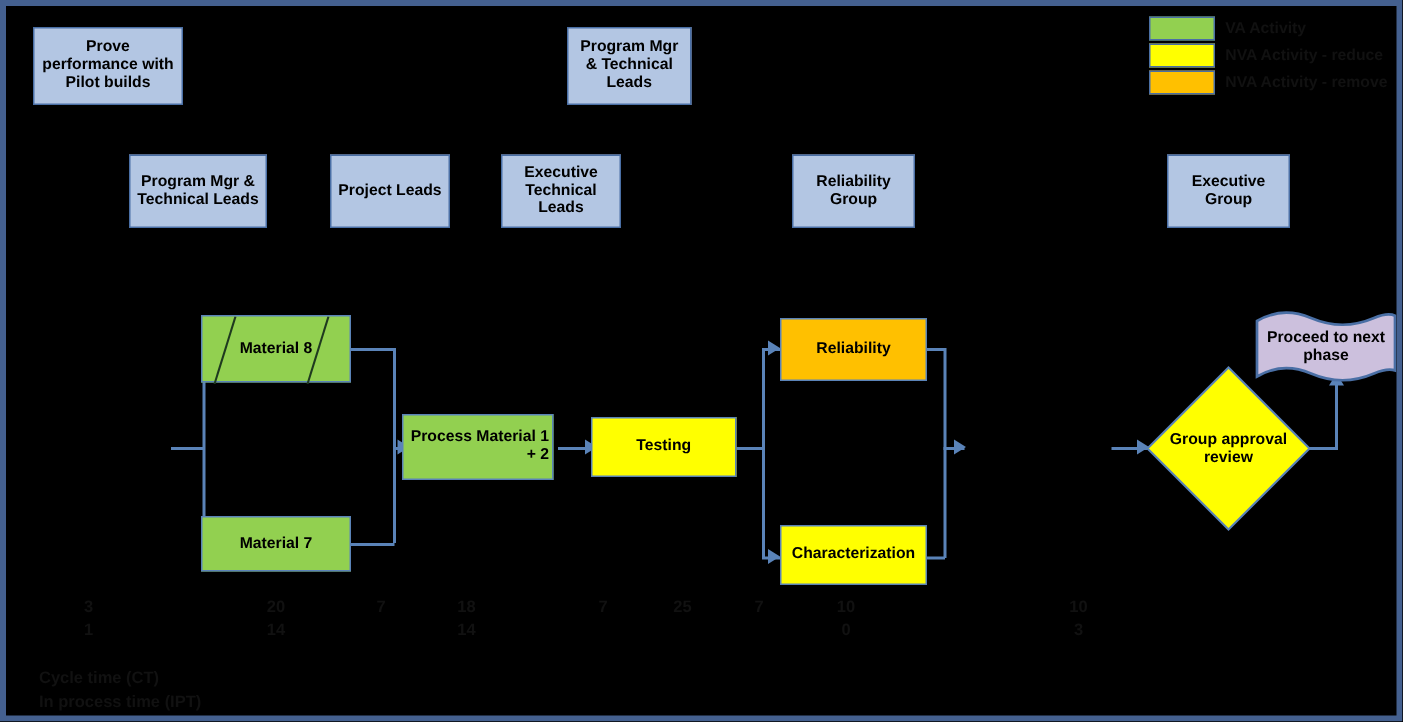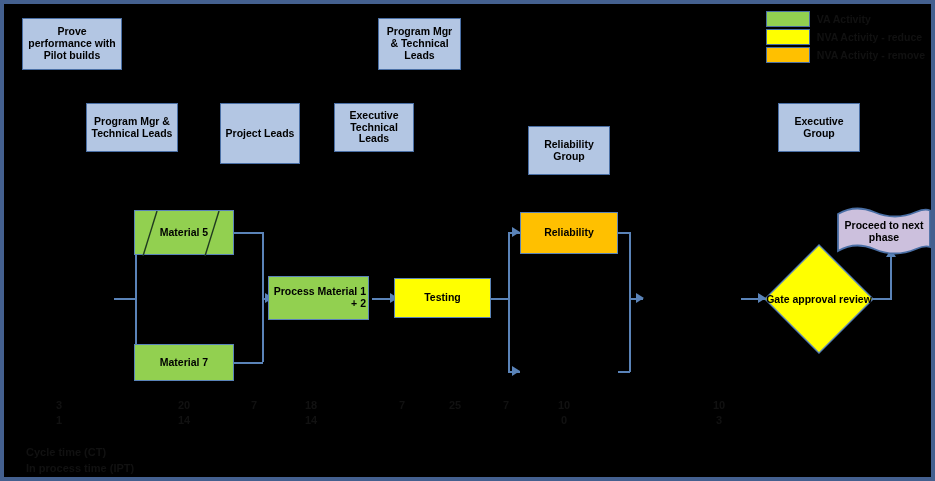--- a/index.html
+++ b/index.html
@@ -86,29 +86,29 @@
   </div>
 
   <div class="box actor" style="left:374px;top:14px;width:83px;height:52px;">
     <span>Program Mgr &amp; Technical Leads</span>
   </div>
 
   <div class="box actor" style="left:82px;top:99px;width:92px;height:49px;">
     <span>Program Mgr &amp; Technical Leads</span>
   </div>
 
-  <div class="box actor" style="left:216px;top:99px;width:80px;height:61px;">
+  <div class="box actor" style="left:216px;top:99px;width:80px;height:49px;">
     <span>Project Leads</span>
   </div>
 
   <div class="box actor" style="left:330px;top:99px;width:80px;height:49px;">
     <span>Executive Technical Leads</span>
   </div>
 
-  <div class="box actor" style="left:524px;top:99px;width:82px;height:49px;margin-top:23px;">
+  <div class="box actor" style="left:524px;top:99px;width:82px;height:49px;">
     <span>Reliability Group</span>
   </div>
 
   <div class="box actor" style="left:774px;top:99px;width:82px;height:49px;">
     <span>Executive Group</span>
   </div>
 
   <div class="conn h" style="left:110px;top:294px;width:22px;"></div>
   <div class="conn v" style="left:131px;top:228px;height:130px;"></div>
   <div class="conn h" style="left:131px;top:228px;width:7px;"></div>
@@ -144,46 +144,49 @@
   <div class="conn v" style="left:886px;top:251px;height:44px;"></div>
   <div class="conn h" style="left:868px;top:294px;width:20px;"></div>
   <div class="arrow up" style="left:882px;top:245px;"></div>
 
 
   <div class="box proc va" style="left:130px;top:206px;width:100px;height:45px;position:absolute;">
     <svg class="matslash" width="100" height="45" viewBox="0 0 100 45">
       <line x1="22" y1="0" x2="8" y2="45" stroke="#1f3a1f" stroke-width="1.4"></line>
       <line x1="84" y1="0" x2="70" y2="45" stroke="#1f3a1f" stroke-width="1.4"></line>
     </svg>
-    <span style="position:relative;z-index:2;">Material 5</span>
+    <span style="position:relative;z-index:2;">Material 8</span>
   </div>
 
   <div class="box proc va" style="left:130px;top:340px;width:100px;height:37px;">
     <span>Material 7</span>
   </div>
 
   <div class="box proc va" style="left:264px;top:272px;width:101px;height:44px;text-align:right;">
     <span>Process Material 1 + 2</span>
   </div>
 
   <div class="box proc nva-reduce" style="left:390px;top:274px;width:97px;height:40px;">
     <span>Testing</span>
   </div>
 
   <div class="box proc nva-remove" style="left:516px;top:208px;width:98px;height:42px;">
     <span>Reliability</span>
   </div>
 
+  <div class="box proc nva-reduce" style="left:516px;top:346px;width:98px;height:40px;">
+    <span>Characterization</span>
+  </div>
 
 
   <div class="diamond" style="left:760px;top:240px;width:110px;height:110px;">
     <svg width="110" height="110" viewBox="0 0 110 110" style="position:absolute;left:0;top:0;">
       <polygon points="55,1 109,55 55,109 1,55" fill="#ffff00" stroke="#5a83b8" stroke-width="1.4"></polygon>
     </svg>
-    <div class="dlabel">Gate approval review</div>
+    <div class="dlabel">Group approval review</div>
   </div>
 
   <div class="box" style="left:832px;top:203px;width:96px;height:48px;align-items:center;">
     <svg width="96" height="48" viewBox="0 0 96 48" style="position:absolute;left:0;top:0;">
       <path d="M2,7 C14,0 26,0 38,5 C52,11 66,11 80,5 C86,2.5 91,2 94,3.5
                L94,40 C91,39 86,39.5 80,42 C66,48 52,48 38,42 C26,37 14,37 2,44 Z" fill="#ccc0dd" stroke="#4a6fa5" stroke-width="1.8"></path>
     </svg>
     <span style="position:relative;z-index:2;font-size:10.5px;font-weight:bold;color:#000;line-height:1.15;padding:0 8px;">Proceed to next phase</span>
   </div>
 

